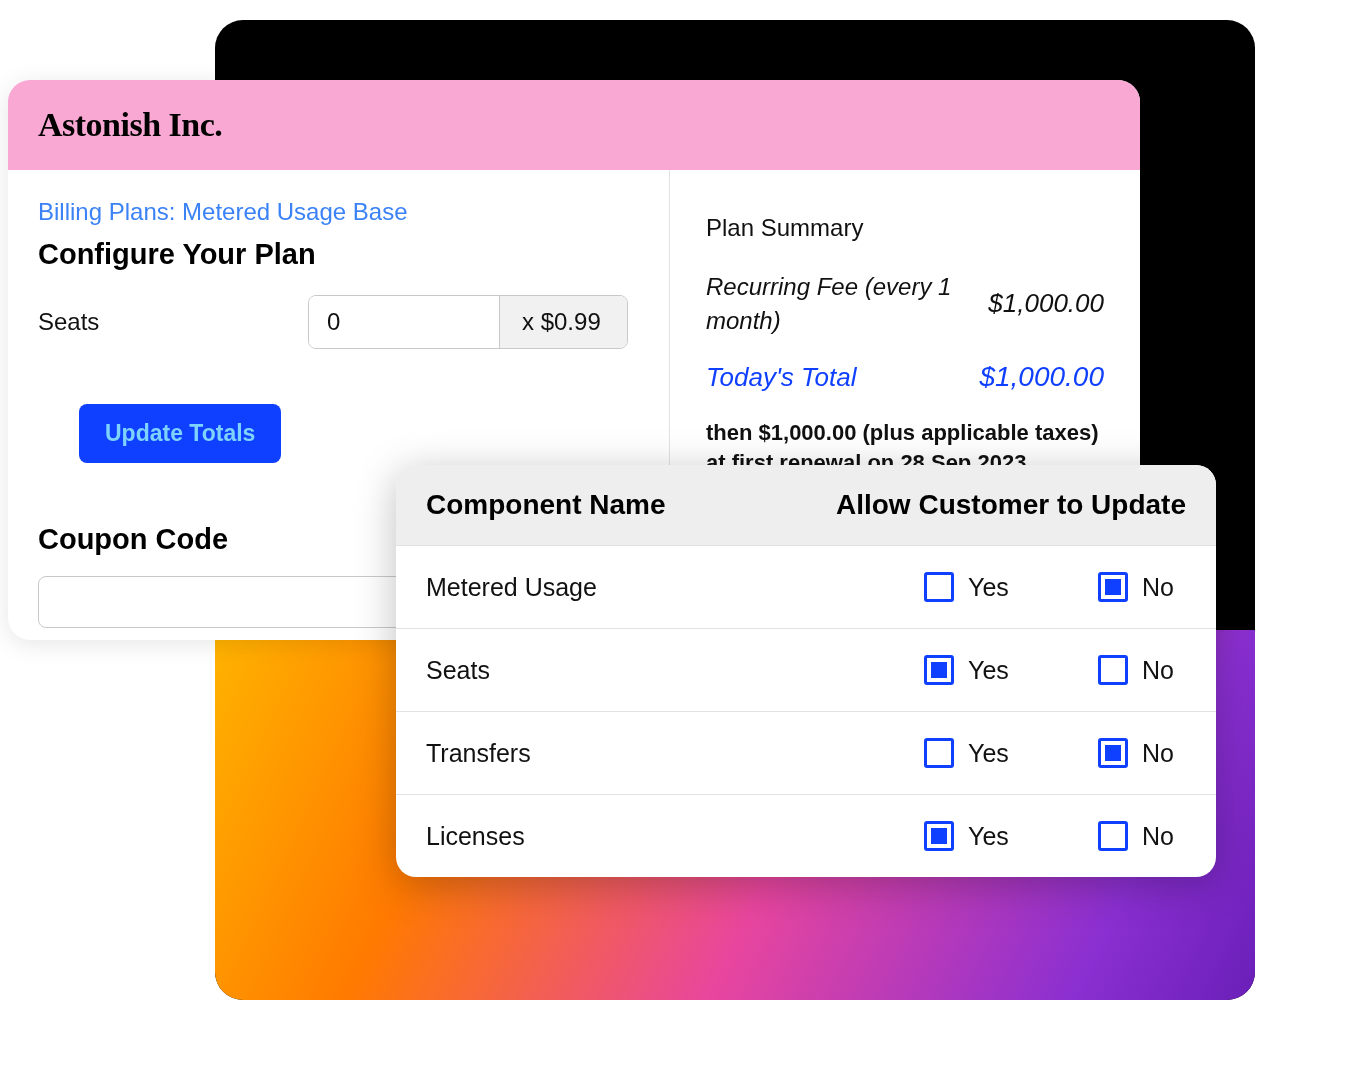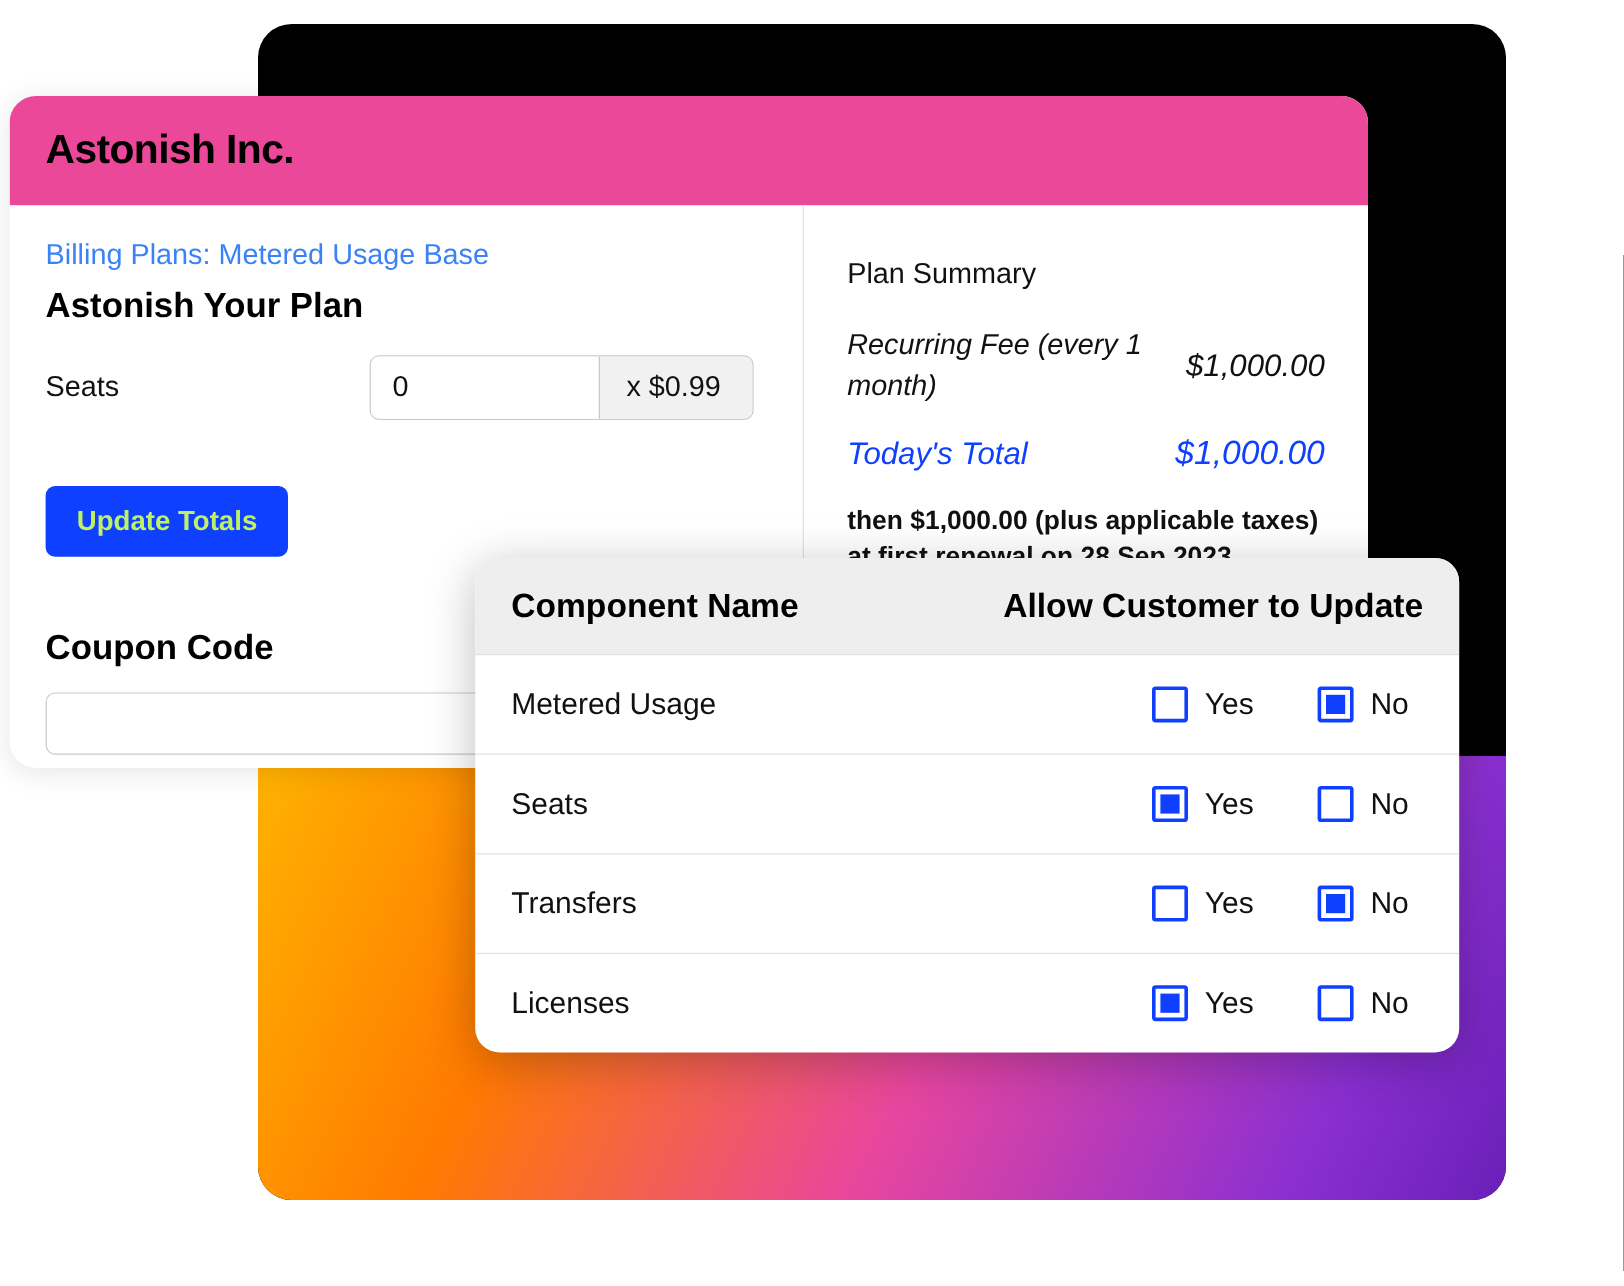--- a/index.html
+++ b/index.html
@@ -34,22 +34,23 @@
       left: 8px;
       top: 80px;
       width: 1132px;
       height: 560px;
       background: #fff;
       border-radius: 22px;
       box-shadow: 0 4px 24px rgba(0,0,0,0.10);
       overflow: hidden;
     }
     .panel-main-header {
-      background: #ec4899;
+      background: #f9a8d4;
       padding: 26px 30px;
+      font-family: Liberation Serif, serif;
     }
     .company-name {
       font-size: 34px;
       font-weight: 800;
       letter-spacing: -0.5px;
       color: #000;
     }
     .panel-main-body {
       display: flex;
       height: calc(100% - 90px);
@@ -108,27 +109,28 @@
       border-left: 1px solid #c9c9c9;
       display: flex;
       align-items: center;
       padding: 16px 22px;
       font-size: 24px;
       color: #111;
       flex: 1;
     }
     .update-btn {
       background: #1040ff;
-      color: #bef264;
+      color: #7dd3fc;
       border: none;
       border-radius: 8px;
       font-size: 23px;
       font-weight: 600;
       padding: 16px 26px;
       cursor: pointer;
+      margin-left: 41px;
     }
     .coupon-title {
       font-size: 29px;
       font-weight: 800;
       color: #000;
       margin-top: 60px;
       margin-bottom: 20px;
     }
     .coupon-input {
       width: 100%;
@@ -210,20 +212,21 @@
     }
     .opt-group {
       display: flex;
       gap: 50px;
     }
     .opt {
       display: flex;
       align-items: center;
       gap: 14px;
       cursor: pointer;
+      margin-left: 36px;
     }
     .chk {
       width: 30px;
       height: 30px;
       border: 3px solid #1040ff;
       border-radius: 3px;
       display: flex;
       align-items: center;
       justify-content: center;
     }
@@ -246,21 +249,21 @@
   <div class="gradient"></div>
 </div>
 
 <div class="panel-main">
   <div class="panel-main-header">
     <div class="company-name">Astonish Inc.</div>
   </div>
   <div class="panel-main-body">
     <div class="col-left">
       <div class="billing-line">Billing Plans: Metered Usage Base</div>
-      <div class="configure-title">Astonish Your Plan</div>
+      <div class="configure-title">Configure Your Plan</div>
       <div class="field-row">
         <div class="field-label">Seats</div>
         <div class="input-group">
           <input class="seat-input" value="0" style="">
           <div class="input-suffix">x $0.99</div>
         </div>
       </div>
       <button class="update-btn">Update Totals</button>
       <div class="coupon-title">Coupon Code</div>
       <input class="coupon-input" value="" style="">

